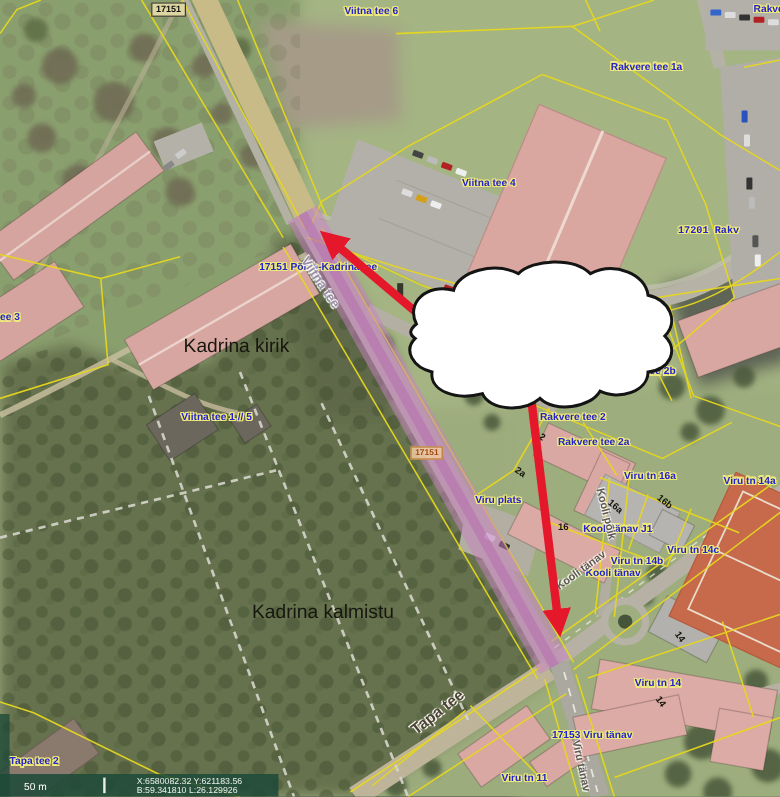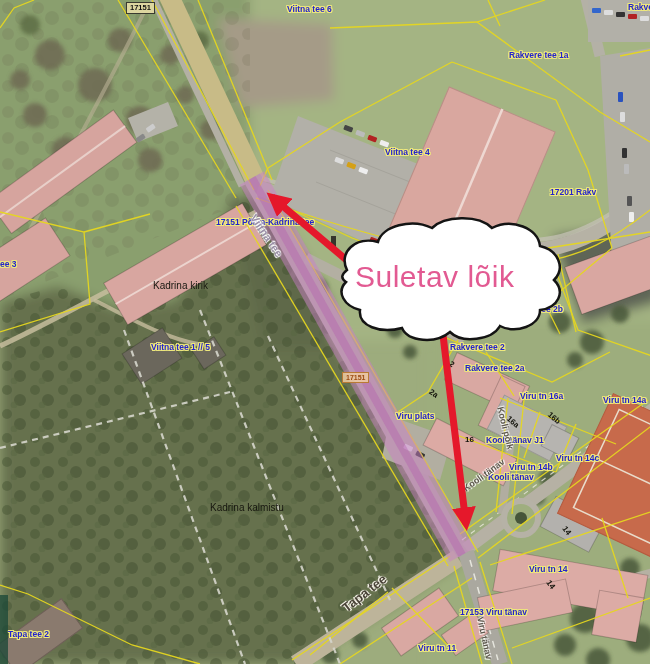--- a/index.html
+++ b/index.html
@@ -6,21 +6,21 @@
   .stage{position:relative;width:650px;height:664px;margin:0 auto;overflow:hidden;
          background:#9dac7d;font-family:"Liberation Sans",sans-serif;}
   .stage svg{position:absolute;left:0;top:0;pointer-events:none;}
   #labels{position:absolute;left:0;top:0;width:650px;height:647px;}
   .lbl{position:absolute;white-space:nowrap;transform-origin:0 0;line-height:1.1;}
   .addr{font-size:8.5px;font-weight:bold;color:var(--label_blue,#2323cc);
         text-shadow:-1px 0 0 var(--halo_yellow,#efe97c),1px 0 0 var(--halo_yellow,#efe97c),
         0 -1px 0 var(--halo_yellow,#efe97c),0 1px 0 var(--halo_yellow,#efe97c),
         -1px -1px 0 var(--halo_yellow,#efe97c),1px 1px 0 var(--halo_yellow,#efe97c),
         1px -1px 0 var(--halo_yellow,#efe97c),-1px 1px 0 var(--halo_yellow,#efe97c);}
-  .place{font-size:10px;color:#17170f;}
+  .place{font-size:16px;color:#17170f;}
   .parcel{font-size:8px;font-weight:bold;color:#15150d;}
   .street{font-size:11px;font-weight:bold;color:#9a8fa6;
         text-shadow:0 0 2px #fff,0 0 2px #fff,1px 1px 0 #ffffffcc,-1px -1px 0 #ffffffcc;}
   .street-sm{font-size:9px;font-weight:bold;color:#5e594e;
         text-shadow:0 0 2px #fff,1px 1px 0 #ffffffbb,-1px -1px 0 #ffffffbb;}
   .street-dark{font-size:13px;font-weight:bold;color:#4a4438;
         text-shadow:0 0 2px #f5f2e8,1px 1px 0 #f5f2e8,-1px -1px 0 #f5f2e8;}
   .plate{position:absolute;font-size:7.5px;font-weight:bold;padding:1px 3px;
         background:#ddd6a0;border:1px solid #3a3a30;color:#111;line-height:1;}
   .plate-top{left:126px;top:2px;}
@@ -306,21 +306,21 @@
       <polygon class="band" points="264.2,171.2 474.2,548.2 449.8,561.8 239.8,184.8" opacity="0.5"></polygon>
       <path class="bandline" d="M252,178 L462,555" stroke-width="8" opacity="0.35" fill="none"></path>
     </g>
   </svg>
 
   <div id="labels">
       <span class="lbl addr" style="left: 287px; top: 5px;">Viitna tee 6</span>
       <span class="lbl addr" style="left: 628px; top: 3px;">Rakve</span>
       <span class="lbl addr" style="left: 509px; top: 51px;">Rakvere tee 1a</span>
       <span class="lbl addr" style="left: 385px; top: 148px;">Viitna tee 4</span>
-      <span class="lbl addr" style="left: 550px; top: 188px;">17201 Rakv</span>
+      <span class="lbl addr" style="left: 565px; top: 188px; font-family: Liberation Mono, monospace;">17201 Rakv</span>
       <span class="lbl addr" style="left: 216px; top: 218px;">17151 Põhja-Kadrina tee</span>
       <span class="lbl street" style="left: 258px; top: 212px; transform: rotate(56deg);">Viitna tee</span>
       <span class="lbl place" style="left: 153px; top: 280px;">Kadrina kirik</span>
       <span class="lbl addr" style="left: 0px; top: 260px;">ee 3</span>
       <span class="lbl addr" style="left: 107px; top: 343px; padding-left: 44px;">Viitna tee 1 // 5</span>
       <span class="lbl addr" style="left: 503px; top: 305px;">Rakvere tee 2b</span>
       <span class="lbl addr" style="left: 450px; top: 343px;">Rakvere tee 2</span>
       <span class="lbl addr" style="left: 465px; top: 364px;">Rakvere tee 2a</span>
       <span class="lbl addr" style="left: 520px; top: 392px;">Viru tn 16a</span>
       <span class="lbl addr" style="left: 603px; top: 396px;">Viru tn 14a</span>
@@ -358,18 +358,25 @@
     </defs>
     <path class="arrow" d="M356,268 L272,197" marker-end="url(#ah)"></path>
     <path class="arrow" d="M442,326 C450,396 459,468 466,524" marker-end="url(#ah)"></path>
     <path d="M347,270 C338,252 356,236 378,242 C382,226 412,218 432,228
       C444,216 478,214 492,228 C512,218 538,228 540,246 C558,250 566,268 554,280
       C566,292 558,308 540,310 C540,326 516,334 500,326 C492,340 462,344 450,332
       C436,344 408,342 402,328 C380,334 358,326 360,310 C344,306 336,292 346,282
       C340,278 342,274 347,270 Z" fill="#ffffff" stroke="#141414" stroke-width="2.5"></path>
   </svg>
 
-  <div class="cloud-text">Suletav lõik</div>
 
   <div class="side-strip"></div>
 
+  <div class="scalebar">
+    <span class="dist">50 m</span>
+    <span class="tick"></span>
+    <div class="coords">
+      <div>X:6580082.32 Y:621183.56</div>
+      <div>B:59.341810 L:26.129926</div>
+    </div>
+  </div>
 
 </div>
 
 </body></html>

